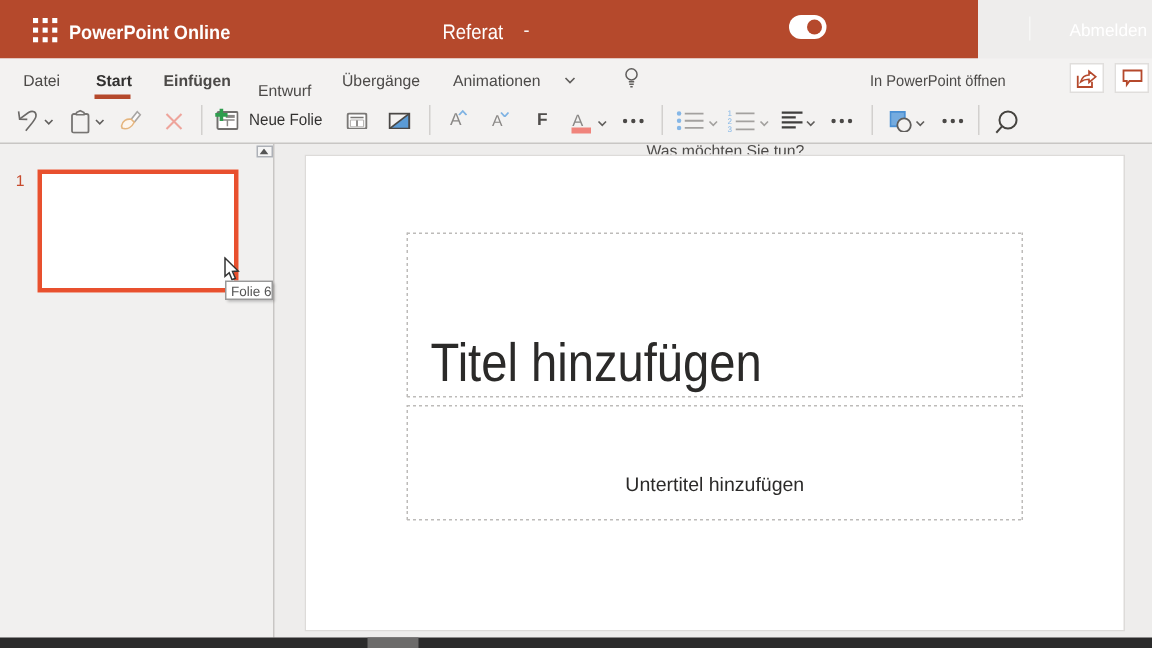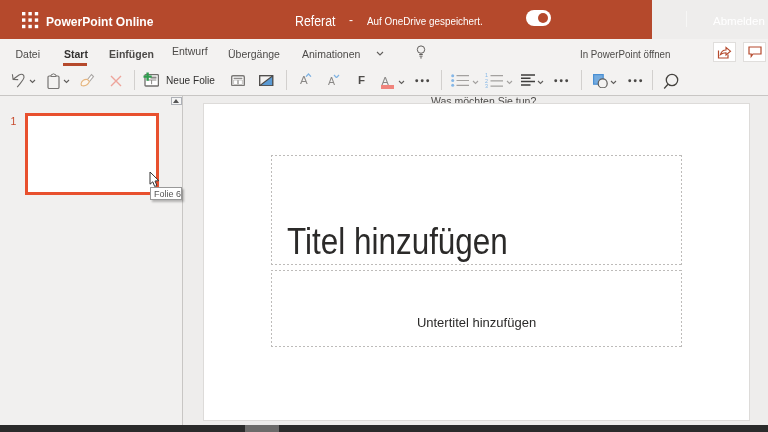--- a/index.html
+++ b/index.html
@@ -23,35 +23,34 @@
         <rect x="6.4" y="6.4" width="3.4" height="3.4"></rect>
         <rect x="12.8" y="6.4" width="3.4" height="3.4"></rect>
       <rect x="0" y="12.8" width="3.4" height="3.4"></rect>
         <rect x="6.4" y="12.8" width="3.4" height="3.4"></rect>
         <rect x="12.8" y="12.8" width="3.4" height="3.4"></rect>
     </g>
   </svg>
   <div class="abs" style="left:46px;top:14.5px;font-size:13px;font-weight:700;line-height:14px;"><span class="sx" style="transform:scaleX(0.93);">PowerPoint Online</span></div>
   <div class="abs" style="left:295px;top:13.5px;font-size:14px;line-height:15px;"><span class="sx" style="transform:scaleX(0.88);">Referat</span></div>
   <div class="abs" style="left:349px;top:13px;font-size:12px;line-height:15px;">-</div>
-  <div class="abs" style="left:367px;top:15px;font-size:10.5px;line-height:12px;"><span class="sx" style="transform:scaleX(0.94);">Auf OneDrive gespeichert.</span></div>
 
   <div class="abs" style="left:526px;top:10px;width:25px;height:16px;background:#fff;border-radius:8px;"></div>
   <div class="abs" style="left:538px;top:13px;width:10px;height:10px;background:#b5492c;border-radius:50%;"></div>
   <div class="abs" style="left:686px;top:11px;width:1px;height:16px;background:rgba(255,255,255,0.55);"></div>
   <div class="abs" style="left:713px;top:14.5px;font-size:11.5px;line-height:13px;">Abmelden</div>
 </div>
 
 <div class="abs" style="left:0;top:39px;width:768px;height:57px;background:#f3f2f1;border-bottom:1px solid #c8c6c4;"></div>
 
 <div class="abs" style="left:0;top:39px;width:768px;height:25px;font-size:10.5px;color:#4c4a48;">
   <div class="abs" style="left:15.5px;top:9px;">Datei</div>
   <div class="abs" style="left:64px;top:9px;color:#323130;font-weight:700;">Start</div>
   <div class="abs" style="left:109px;top:9px;font-weight:bold;">Einfügen</div>
-  <div class="abs" style="left:172px;top:6px;">Entwurf</div>
+  <div class="abs" style="left:172px;top:16px;">Entwurf</div>
   <div class="abs" style="left:228px;top:9px;">Übergänge</div>
   <div class="abs" style="left:302px;top:9px;">Animationen</div>
   <svg class="abs" style="left:376px;top:12px;" width="8" height="5" viewBox="0 0 8 5">
       <path d="M1 1 L4 4 L7 1" fill="none" stroke="#605e5c" stroke-width="1.1"></path>
     </svg>
 
   <svg class="abs" style="left:416px;top:6px;" width="10" height="14" viewBox="0 0 10 14">
     <circle cx="5" cy="4.6" r="3.7" fill="none" stroke="#605e5c" stroke-width="1"></circle>
     <path d="M3.2 9.5 L6.8 9.5 M3.5 11.2 L6.5 11.2 M4.2 12.9 L5.8 12.9" stroke="#605e5c" stroke-width="1" fill="none"></path>
   </svg>

